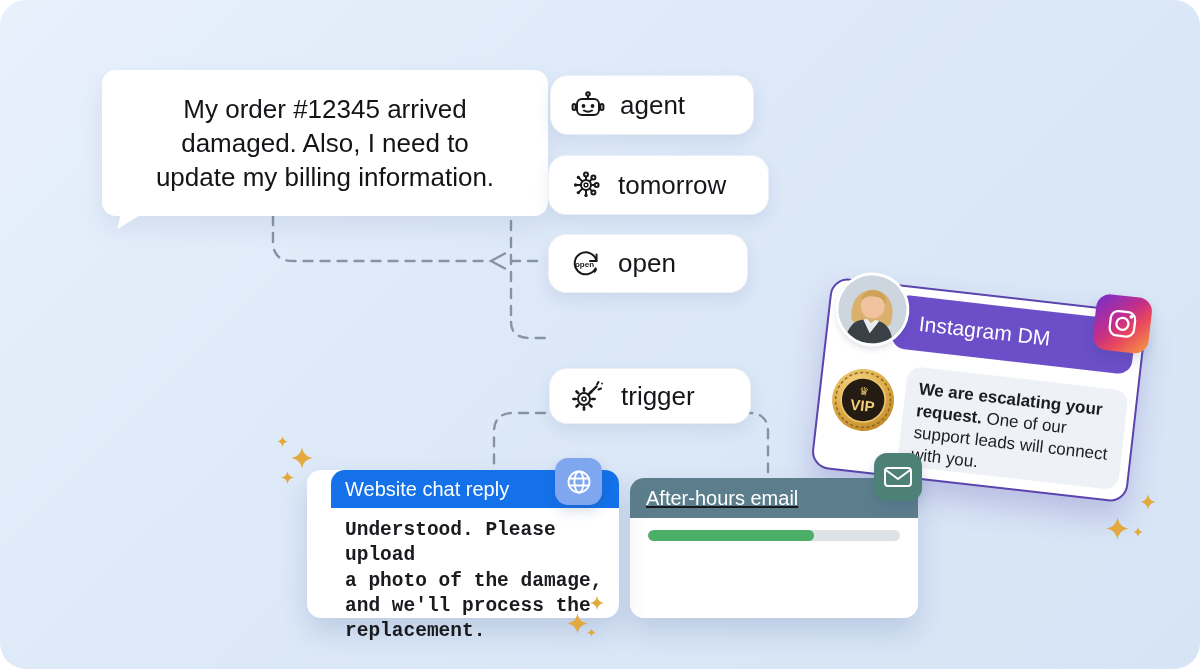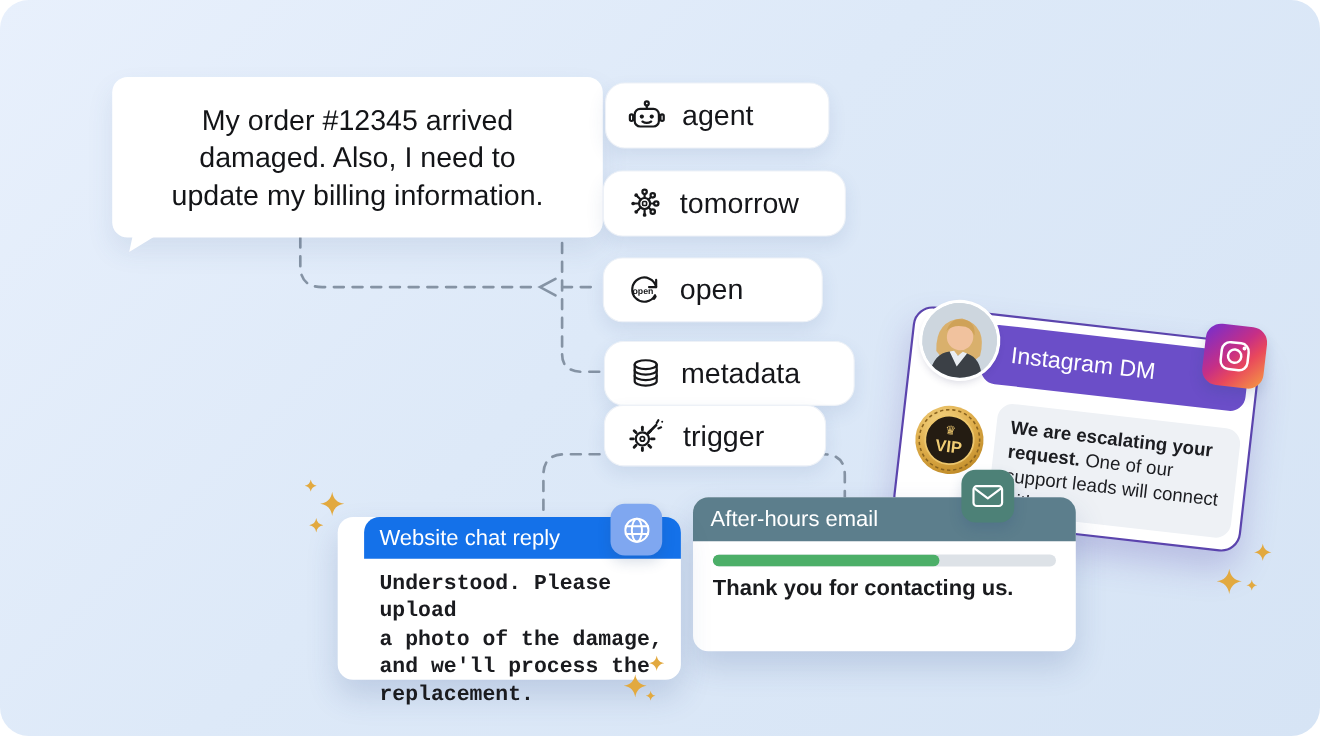--- a/index.html
+++ b/index.html
@@ -45,21 +45,21 @@
   .card{position:absolute;background:#fff;border-radius:14px;box-shadow:0 14px 28px rgba(50,80,140,.18);}
   .card-header{display:flex;align-items:center;color:#fff;font-size:20px;}
   .corner-badge{position:absolute;display:flex;align-items:center;justify-content:center;
     box-shadow:0 6px 12px rgba(40,70,120,.18);}
   
   .website-card{left:307px;top:470px;width:288px;height:148px;z-index:5;padding-left:24px;}
   .website-card .card-header{height:38px;background:var(--accent-blue,#1471e9);border-radius:14px 14px 0 0;padding-left:14px;}
   .website-badge{left:248px;top:-12px;width:47px;height:47px;border-radius:13px;background:var(--globe-badge,#7fa7f0);}
   .website-body{padding:10px 14px;font-size:19.5px;font-weight:700;line-height:1.3;color:#1a1b1f;white-space:pre-line;font-family:Liberation Mono, monospace;}
   
-  .email-card{left:630px;top:452px;width:348px;height:140px;z-index:4;}
+  .email-card{left:630px;top:478px;width:288px;height:140px;z-index:4;text-decoration:underline;}
   .email-card .card-header{height:40px;background:var(--slate-header,#5c7e8c);border-radius:14px 14px 0 0;padding-left:16px;}
   .email-badge{left:244px;top:-25px;width:48px;height:48px;border-radius:13px;background:var(--teal-badge,#4d8177);}
   .progress-track{margin:12px 18px 0 18px;height:11px;border-radius:6px;background:#dde2e7;overflow:hidden;}
   .progress-fill{height:100%;border-radius:6px;background:var(--progress-green,#4caf68);}
   .email-headline{margin:9px 18px 0 18px;font-size:20px;font-weight:700;color:#191a1d;}
   .email-body{margin:4px 18px 0 18px;font-size:15.5px;line-height:1.28;color:#26272b;white-space:pre-line;}
   
   .insta-card{
     left:820px;top:294px;width:314px;height:188px;z-index:3;
     border:2px solid var(--purple-border,#5b44ad);border-radius:18px;
@@ -153,31 +153,20 @@
       <svg width="34" height="34" viewBox="0 0 34 34">
         <path d="M27.5 7.5 v6.5 h-6.5"></path>
         <path d="M27.5 14 a11 11 0 1 0 -1 7.4" stroke-dasharray="0"></path>
         <path d="M27 22.5 a11 11 0 0 1 -2.6 3.4" stroke-dasharray="2.6 3.4"></path>
         <text class="open-text" x="15.5" y="20" text-anchor="middle">open</text>
       </svg>
     </span>
     <span>open</span>
   </div>
 
-  <div class="pill pill-metadata">
-    <span class="icon">
-      <svg width="34" height="34" viewBox="0 0 34 34">
-        <ellipse cx="17" cy="8.5" rx="10" ry="4"></ellipse>
-        <path d="M7,8.5 V23.5 C7,25.7 11.5,27.5 17,27.5 S27,25.7 27,23.5 V8.5"></path>
-        <path d="M7,13.5 C7,15.7 11.5,17.5 17,17.5 S27,15.7 27,13.5"></path>
-        <path d="M7,18.5 C7,20.7 11.5,22.5 17,22.5 S27,20.7 27,18.5"></path>
-      </svg>
-    </span>
-    <span>metadata</span>
-  </div>
 
   <div class="pill pill-trigger">
     <span class="icon">
       <svg width="36" height="34" viewBox="0 0 36 34">
         <circle cx="14" cy="20" r="6"></circle>
         <circle cx="14" cy="20" r="2" stroke-width="1.6"></circle>
         <line x1="14" y1="11.8" x2="14" y2="9.4" stroke-width="2.6"></line>
         <line x1="19.8" y1="14.2" x2="21.5" y2="12.5" stroke-width="2.6"></line>
         <line x1="22.2" y1="20" x2="24.6" y2="20" stroke-width="2.6"></line>
         <line x1="19.8" y1="25.8" x2="21.5" y2="27.5" stroke-width="2.6"></line>
@@ -242,21 +231,20 @@
     </div>
     <div class="corner-badge email-badge">
       <svg width="30" height="24" viewBox="0 0 30 24" fill="none" stroke="#fff" stroke-width="2" stroke-linecap="round" stroke-linejoin="round">
         <rect x="2" y="3" width="26" height="18" rx="3"></rect>
         <path d="M3.5,5.5 L15,14 L26.5,5.5"></path>
       </svg>
     </div>
     <div class="progress-track">
       <div class="progress-fill" style="width: 66%;"></div>
     </div>
-    <div class="email-headline">Thank you for contacting us.</div>
   </div>
 
   <div class="card website-card">
     <div class="card-header">
       <span>Website chat reply</span>
     </div>
     <div class="corner-badge website-badge">
       <svg width="30" height="30" viewBox="0 0 30 30" fill="none" stroke="#fff" stroke-width="1.8" stroke-linecap="round">
         <circle cx="15" cy="15" r="10.5"></circle>
         <ellipse cx="15" cy="15" rx="4.6" ry="10.5"></ellipse>

